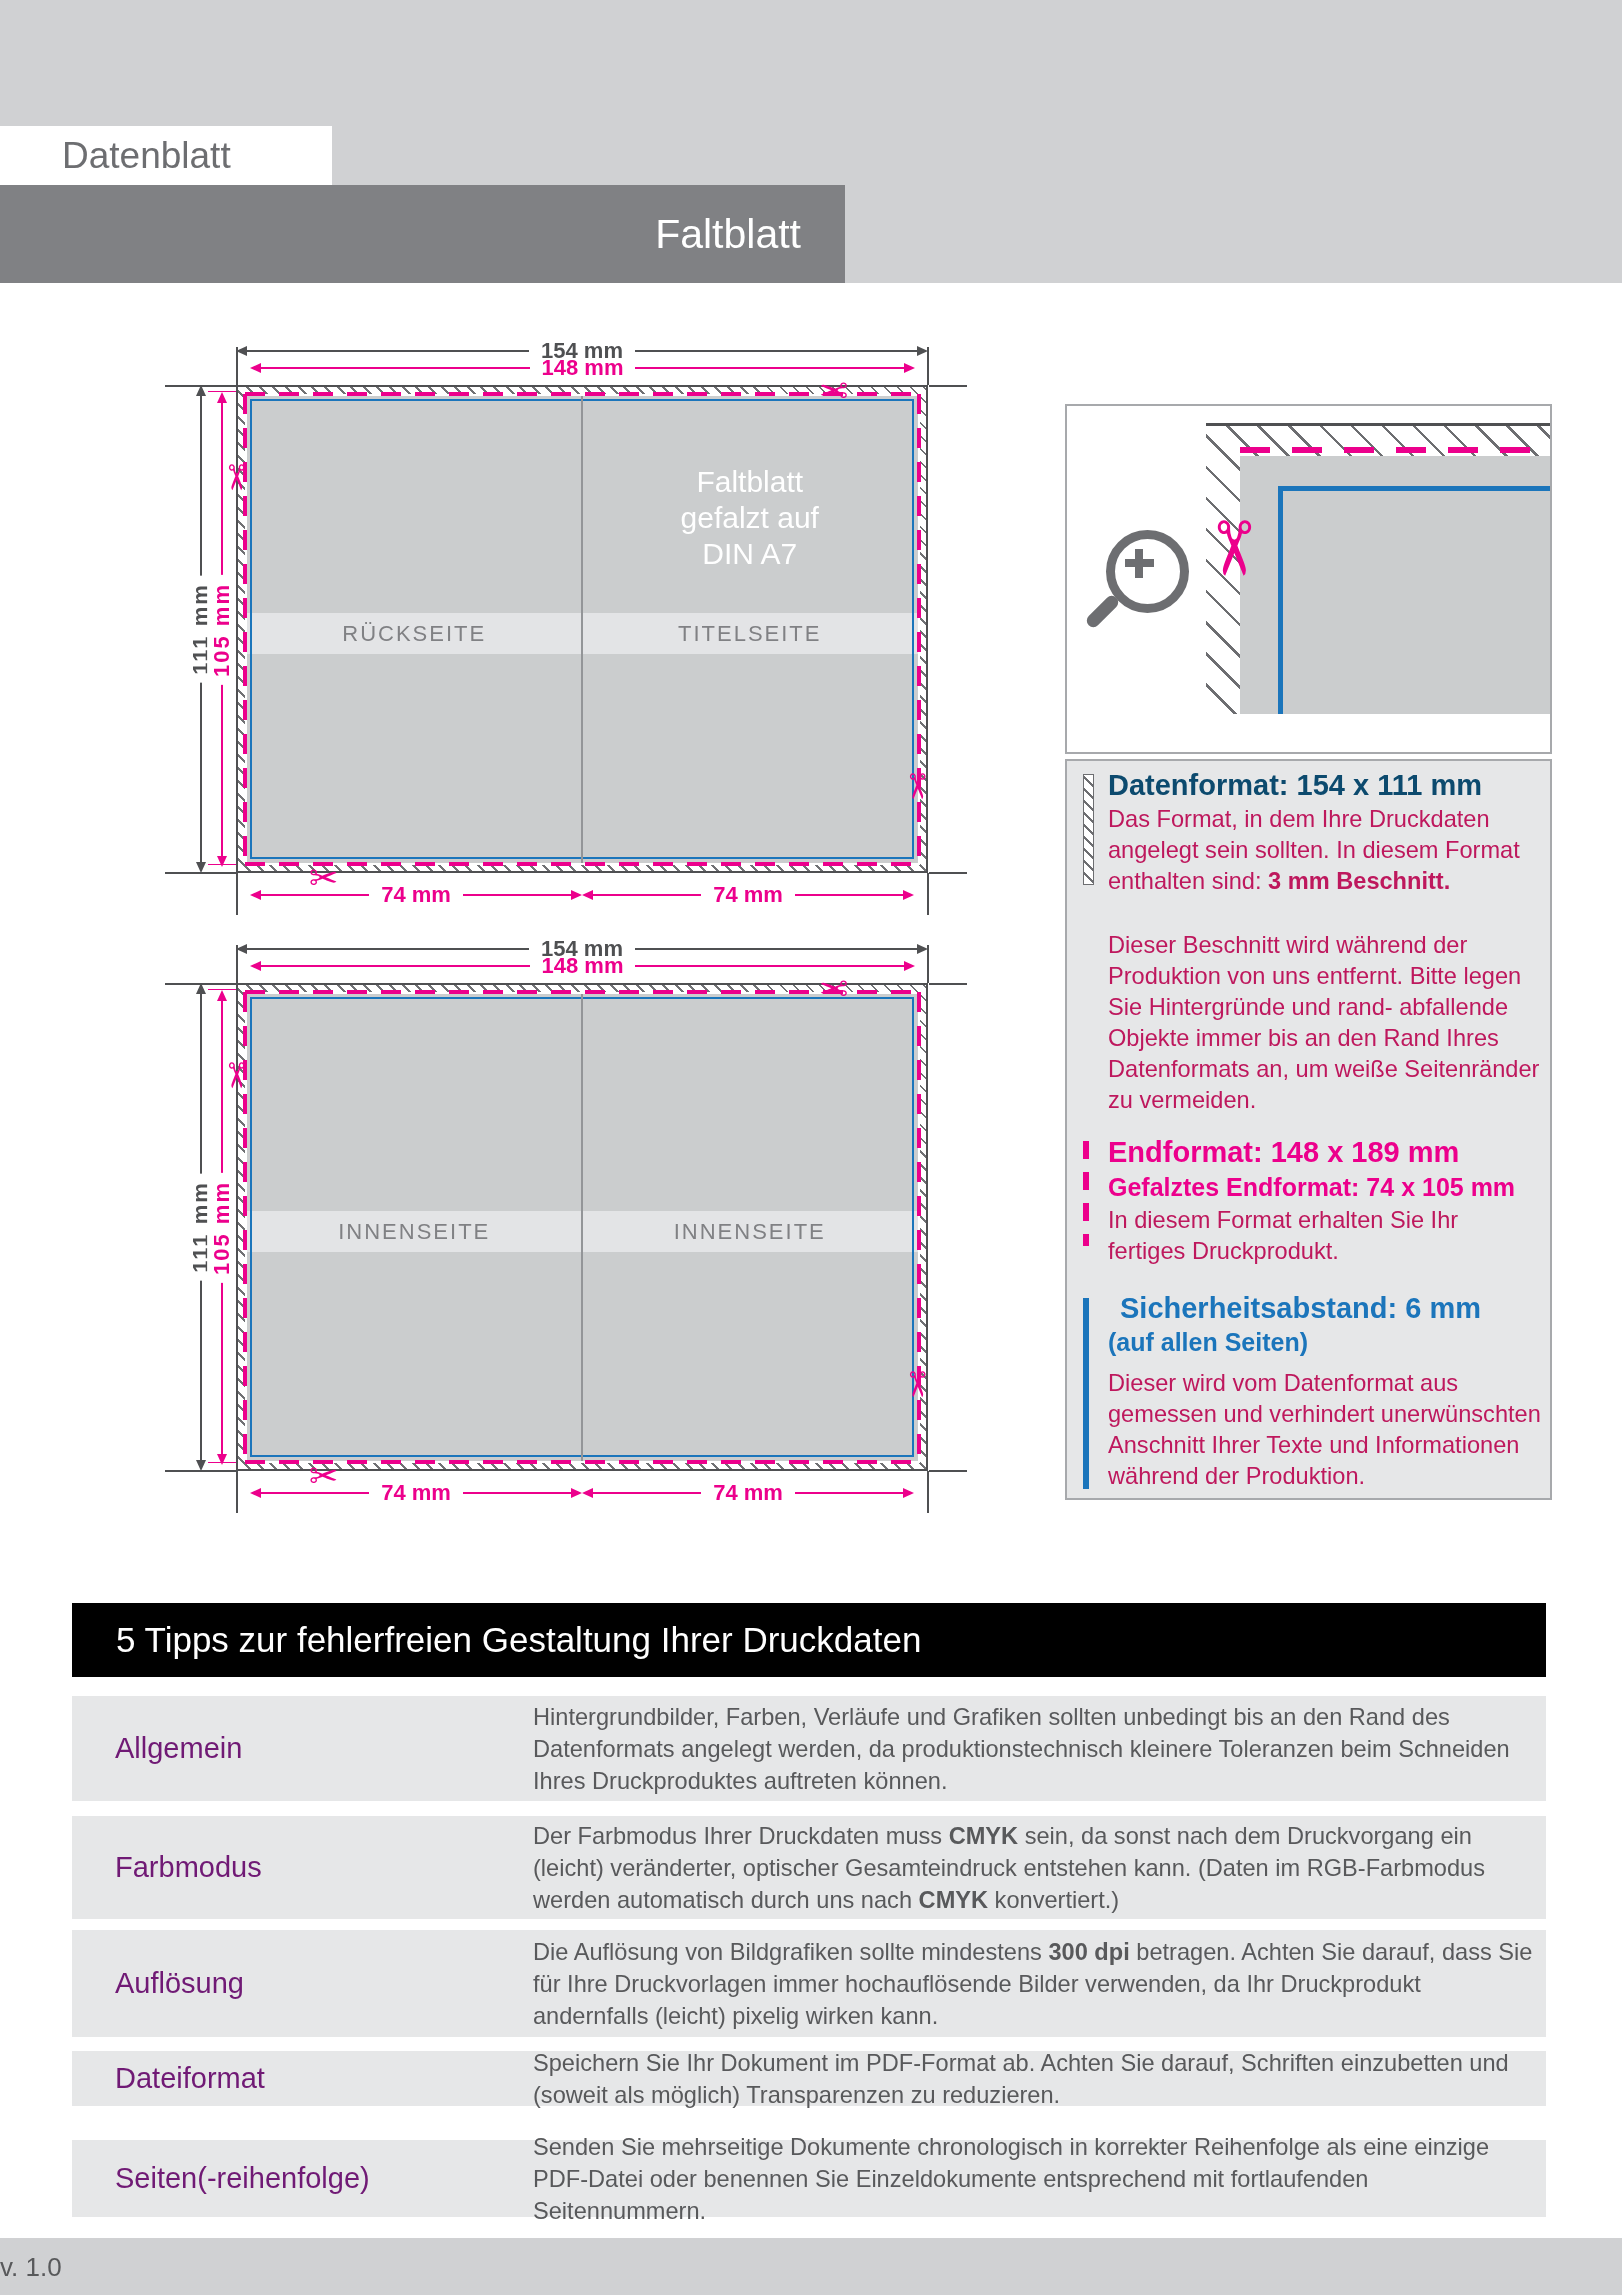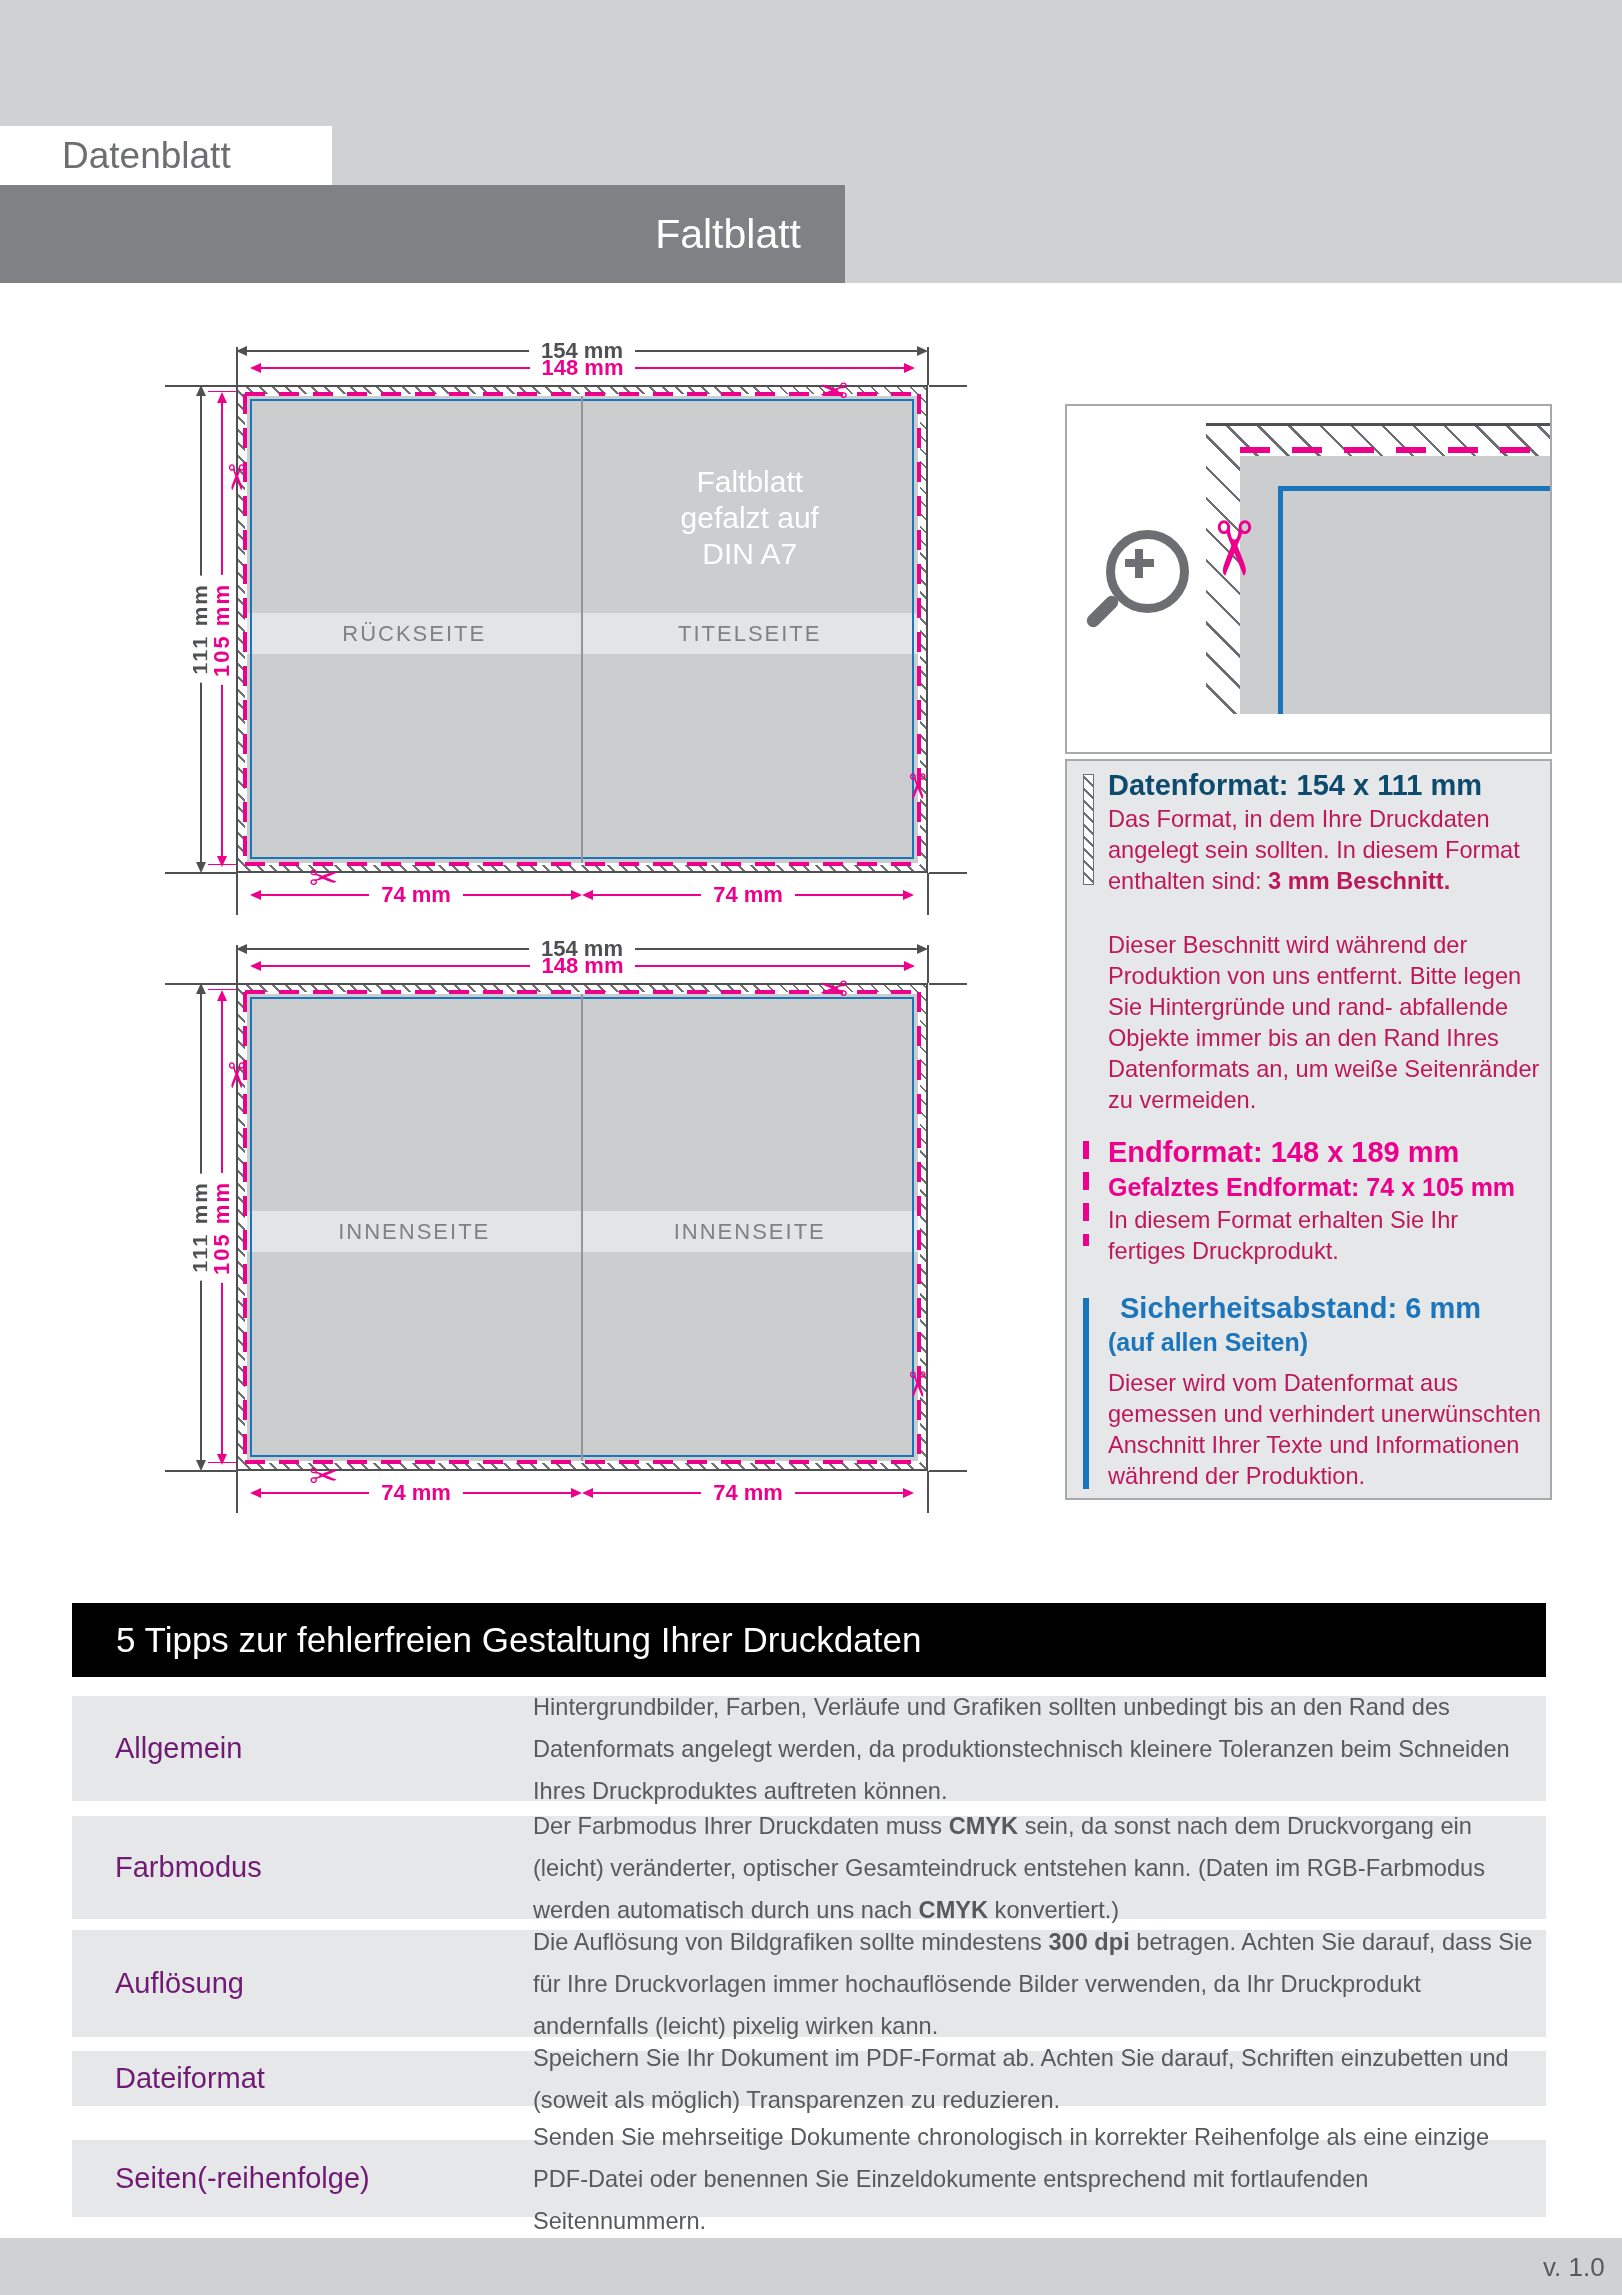--- a/index.html
+++ b/index.html
@@ -88,25 +88,25 @@
   .icon-blue{position:absolute;left:15.7px;top:537px;width:6.5px;height:191px;background:#1b75bb;}
 
   
   .tips-bar{position:absolute;left:72px;top:1603px;width:1474px;height:74px;background:#000000;
     display:flex;align-items:center;}
   .tips-bar span{color:#ffffff;font-size:35px;padding-left:44px;}
   .tip-row{position:absolute;left:72px;width:1474px;background:#e6e7e8;}
   .tip-label{position:absolute;left:43px;top:0;bottom:0;display:flex;align-items:center;
     font-size:29px;color:#701a75;}
   .tip-text{position:absolute;left:461px;top:0;bottom:0;width:1000px;display:flex;align-items:center;
-    font-size:23.6px;line-height:42px;color:#58595b;}
+    font-size:23.6px;line-height:32px;color:#58595b;}
 
   
   .footer-band{position:absolute;left:0;top:2238px;width:1623px;height:58px;background:#d0d1d3;
-    display:flex;align-items:center;justify-content:flex-end;}
+    display:flex;align-items:center;}
   .footer-band span{font-size:26px;color:#58595b;padding-right:18.3px;}
 
   .mirror{transform:scaleX(-1);}
   .rot90{transform:rotate(90deg);}
 </style>
 </head>
 <body>
 
 <div class="top-band"></div>
 <div class="datenblatt-box">

